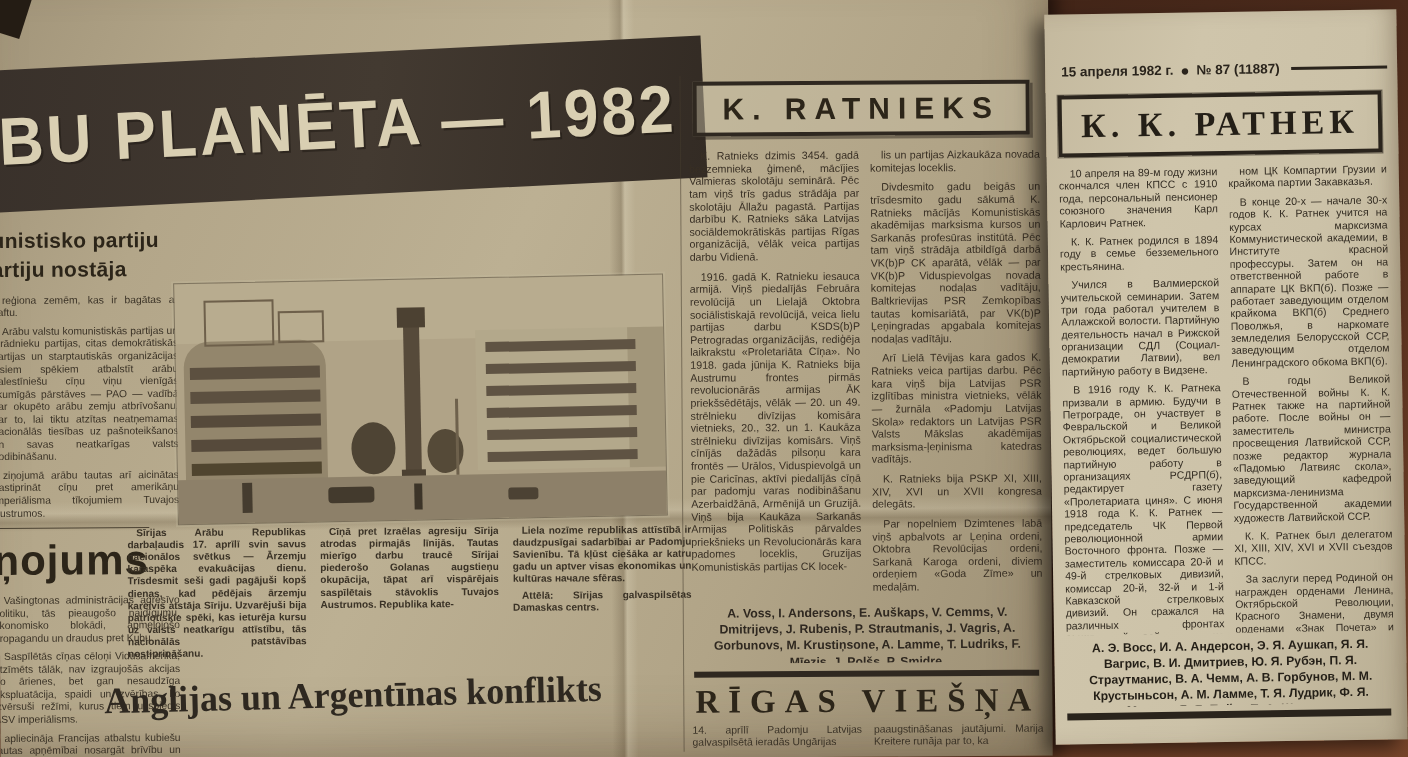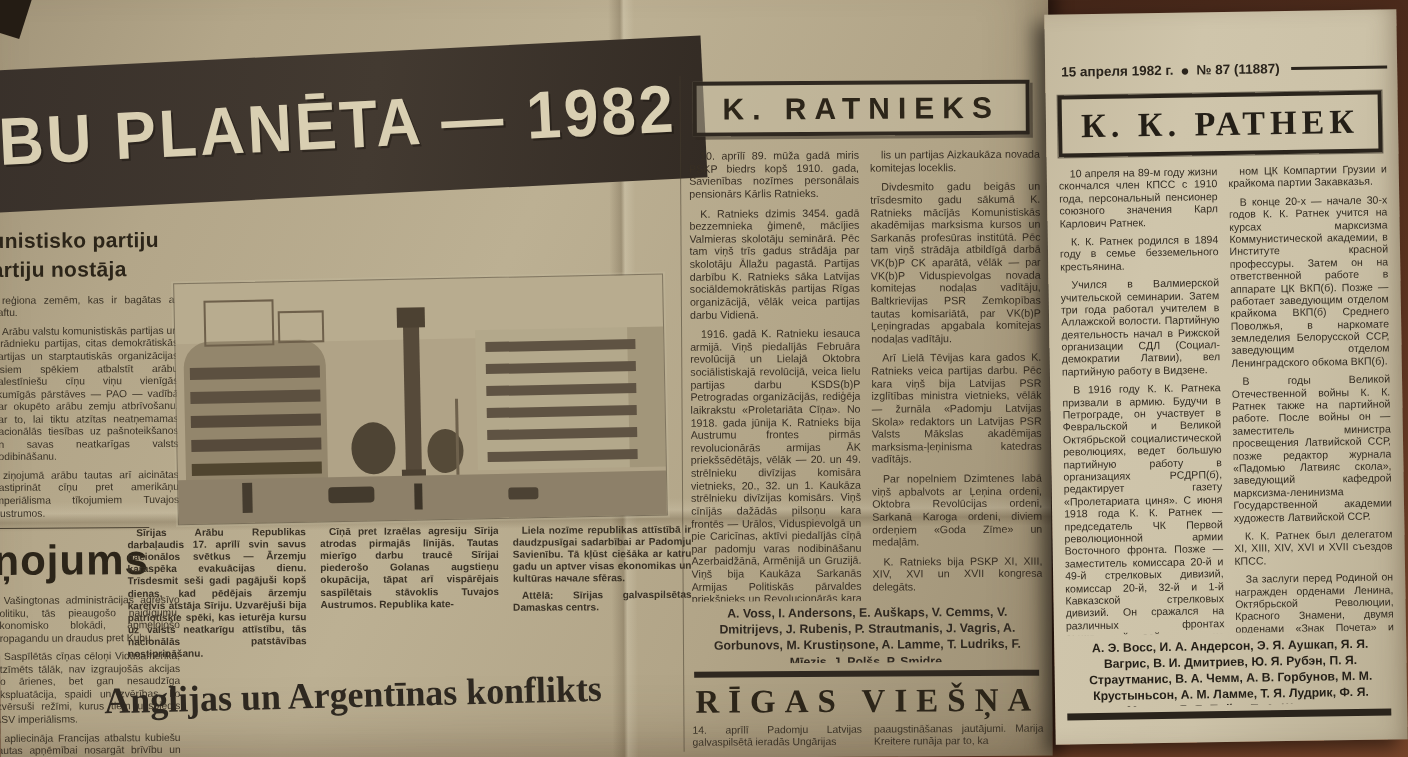--- a/index.html
+++ b/index.html
@@ -152,30 +152,29 @@
     </div>
 
     <h1 class="conflict-head">Anglijas un Argentīnas konflikts</h1>
 
     <div class="mid">
       <div class="mid-title">
         <span>K. RATNIEKS</span>
       </div>
       <div class="mid-cols">
         <div class="np-col">
-          <p>10. aprīlī 89. mūža gadā miris PSKP biedrs kopš 1910. gada, Savienības nozīmes personālais pensionārs Kārlis Ratnieks.</p>
           <p>K. Ratnieks dzimis 3454. gadā bezzemnieka ģimenē, mācījies Valmieras skolotāju seminārā. Pēc tam viņš trīs gadus strādāja par skolotāju Āllažu pagastā. Partijas darbību K. Ratnieks sāka Latvijas sociāldemokrātiskās partijas Rīgas organizācijā, vēlāk veica partijas darbu Vidienā.</p>
           <p>1916. gadā K. Ratnieku iesauca armijā. Viņš piedalījās Februāra revolūcijā un Lielajā Oktobra sociālistiskajā revolūcijā, veica lielu partijas darbu KSDS(b)P Petrogradas organizācijās, rediģēja laikrakstu «Proletariāta Cīņa». No 1918. gada jūnija K. Ratnieks bija Austrumu frontes pirmās revolucionārās armijas ĀK priekšsēdētājs, vēlāk — 20. un 49. strēlnieku divīzijas komisāra vietnieks, 20., 32. un 1. Kaukāza strēlnieku divīzijas komisārs. Viņš cīnījās dažādās pilsoņu kara frontēs — Urālos, Viduspievolgā un pie Caricīnas, aktīvi piedalījās cīņā par padomju varas nodibināšanu Azerbaidžānā, Armēnijā un Gruzijā. Viņš bija Kaukāza Sarkanās Armijas Politiskās pārvaldes priekšnieks un Revolucionārās kara padomes loceklis, Gruzijas Komunistiskās partijas CK locek-</p>
         </div>
         <div class="np-col">
           <p>lis un partijas Aizkaukāza novada komitejas loceklis.</p>
           <p>Divdesmito gadu beigās un trīsdesmito gadu sākumā K. Ratnieks mācījās Komunistiskās akadēmijas marksisma kursos un Sarkanās profesūras institūtā. Pēc tam viņš strādāja atbildīgā darbā VK(b)P CK aparātā, vēlāk — par VK(b)P Viduspievolgas novada komitejas nodaļas vadītāju, Baltkrievijas PSR Zemkopības tautas komisariātā, par VK(b)P Ļeņingradas apgabala komitejas nodaļas vadītāju.</p>
           <p>Arī Lielā Tēvijas kara gados K. Ratnieks veica partijas darbu. Pēc kara viņš bija Latvijas PSR izglītības ministra vietnieks, vēlāk — žurnāla «Padomju Latvijas Skola» redaktors un Latvijas PSR Valsts Mākslas akadēmijas marksisma-ļeņinisma katedras vadītājs.</p>
+          <p>K. Ratnieks bija PSKP XI, XIII, XIV, XVI un XVII kongresa delegāts.</p>
           <p>Par nopelniem Dzimtenes labā viņš apbalvots ar Ļeņina ordeni, Oktobra Revolūcijas ordeni, Sarkanā Karoga ordeni, diviem ordeņiem «Goda Zīme» un medaļām.</p>
-          <p>K. Ratnieks bija PSKP XI, XIII, XIV, XVI un XVII kongresa delegāts.</p>
           <p>No dzīves šķīries uzticīgs Komunistiskās partijas dēls, kas visus spēkus, zināšanas un pieredzi veltīja sociālistiskajai Dzimtenei. K. Ratnieka gaišo piemiņu mēs vienmēr saglabāsim savās sirdīs.</p>
         </div>
       </div>
       <div class="mid-sign">A. Voss, I. Andersons, E. Auškaps, V. Cemms, V. Dmitrijevs, J. Rubenis, P. Strautmanis, J. Vagris, A. Gorbunovs, M. Krustiņsone, A. Lamme, T. Ludriks, F. Mīezis, J. Polšs, P. Smidre.</div>
       <div class="thick-rule"></div>
       <h1 class="rigas-head">RĪGAS VIEŠŅA</h1>
       <div class="mid-bottom">
         <p>14. aprīlī Padomju Latvijas galvaspilsētā ieradās Ungārijas</p>
         <p>paaugstināšanas jautājumi. Marija Kreitere runāja par to, ka</p>
       </div>

